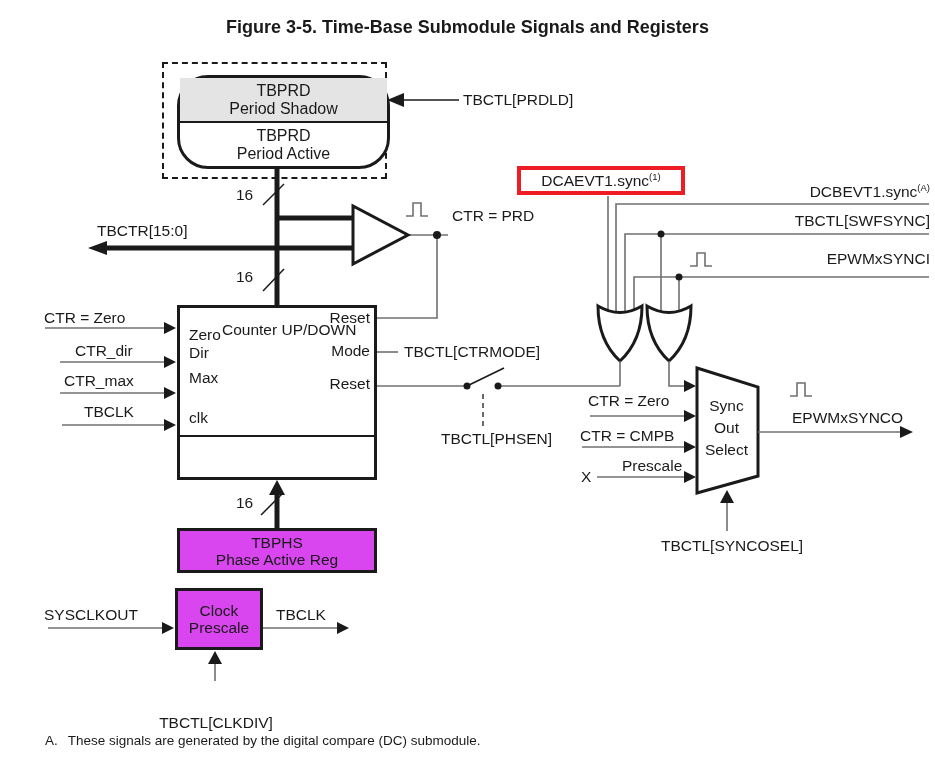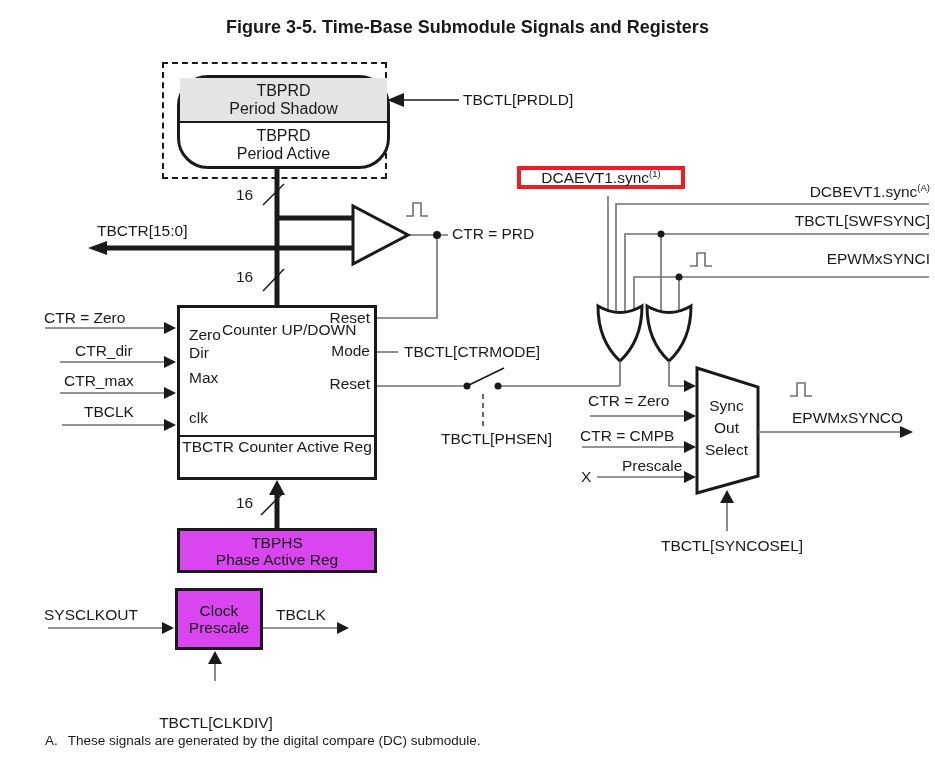--- a/index.html
+++ b/index.html
@@ -155,53 +155,51 @@
     <div class="half pre">TBPRD
 Period Active</div>
   </div>
   <div class="lbl" style="left:463px;top:91px;">TBCTL[PRDLD]</div>
 
   <div class="lbl" style="left:236px;top:186px;">16</div>
   <div class="lbl" style="left:236px;top:268px;">16</div>
   <div class="lbl" style="left:236px;top:494px;">16</div>
 
   <div class="lbl" style="left:97px;top:222px;">TBCTR[15:0]</div>
-  <div class="lbl" style="left:452px;top:225px;">CTR = PRD</div>
+  <div class="lbl" style="left:452px;top:207px;">CTR = PRD</div>
   <div class="lbl" style="left:44px;top:309px;">CTR = Zero</div>
   <div class="lbl" style="left:75px;top:342px;">CTR_dir</div>
   <div class="lbl" style="left:64px;top:372px;">CTR_max</div>
   <div class="lbl" style="left:84px;top:403px;">TBCLK</div>
 
   <div class="counterbox" style="left:177px;top:305px;width:200px;height:175px;">
     <div class="cnt" style="left:9px;top:19px;">Zero</div>
     <div class="cnt" style="left:9px;top:37px;">Dir</div>
     <div class="cnt" style="left:9px;top:62px;">Max</div>
     <div class="cnt" style="left:9px;top:102px;">clk</div>
     <div class="cnt pre" style="left:42px;top:13px;width:110px;line-height:18px;">Counter
 UP/DOWN</div>
     <div class="cnt right" style="right:4px;top:2px;">Reset</div>
     <div class="cnt right" style="right:4px;top:35px;">Mode</div>
     <div class="cnt right" style="right:4px;top:68px;">Reset</div>
     <div class="divider" style="top:127px;"></div>
-    <div class="cnt pre" style="left:0;width:194px;top:131px;">TBCTR
-Counter Active Reg</div>
   </div>
   <div class="lbl" style="left:404px;top:343px;">TBCTL[CTRMODE]</div>
   <div class="lbl" style="left:441px;top:430px;">TBCTL[PHSEN]</div>
 
   <div class="box pre" style="left:177px;top:528px;width:200px;height:45px;">TBPHS
 Phase Active Reg</div>
 
   <div class="box pre" style="left:175px;top:588px;width:88px;height:62px;">Clock
 Prescale</div>
   <div class="lbl" style="left:44px;top:606px;">SYSCLKOUT</div>
   <div class="lbl" style="left:276px;top:606px;">TBCLK</div>
   <div class="lbl" style="left:126px;top:706px;width:180px;text-align:center;margin-top:8px;">TBCTL[CLKDIV]</div>
 
-  <div class="redbox" style="left:517px;top:166px;width:168px;height:23px;">
+  <div class="redbox" style="left:517px;top:166px;width:168px;height:29px;">
     <span><span>DCAEVT1.sync</span><sup>(1)</sup></span>
   </div>
   <div class="lbl right" style="left:700px;top:183px;width:230px;"><span>DCBEVT1.sync</span><sup>(A)</sup></div>
   <div class="lbl right" style="left:700px;top:212px;width:230px;">TBCTL[SWFSYNC]</div>
   <div class="lbl right" style="left:700px;top:250px;width:230px;">EPWMxSYNCI</div>
 
   <div class="lbl pre" style="left:698px;top:395px;width:57px;line-height:22px;">Sync
 Out
 Select</div>
   <div class="lbl" style="left:588px;top:392px;">CTR = Zero</div>

